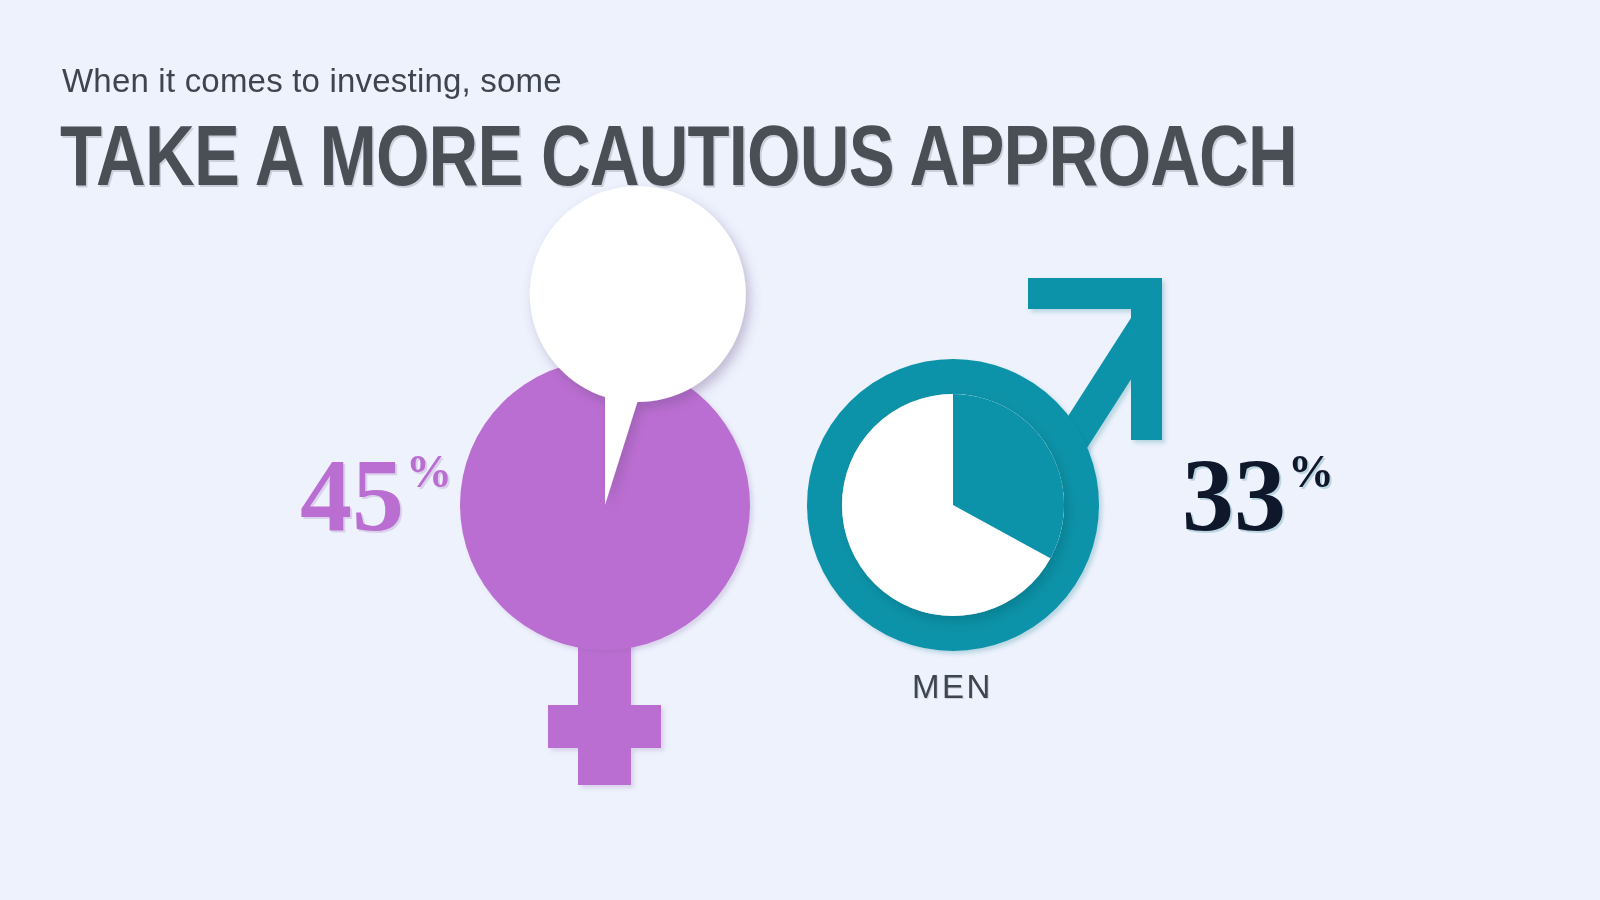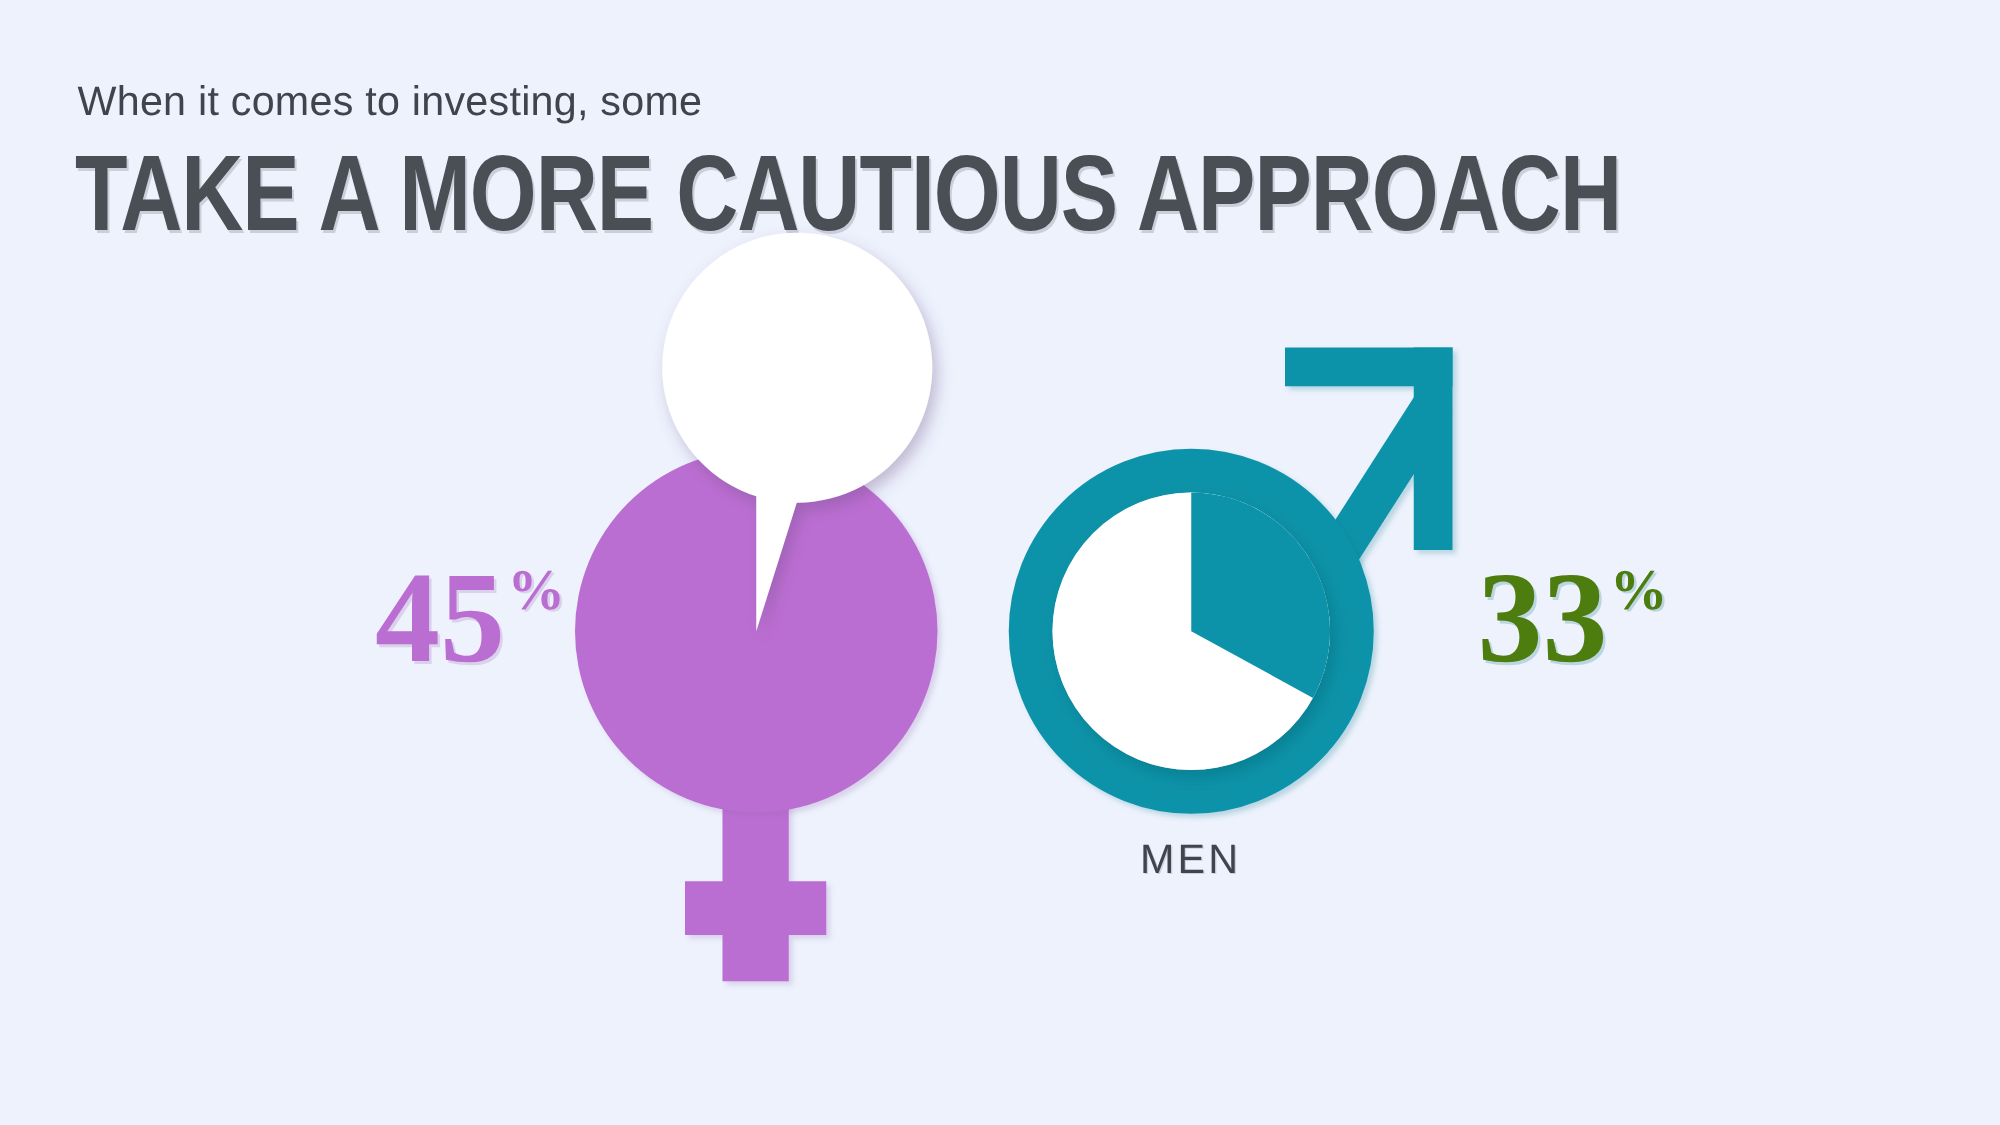--- a/index.html
+++ b/index.html
@@ -89,21 +89,21 @@
   }
   #stat-women {
     left: 272px;
     top: 443px;
     color: #bb6ed2;
     text-shadow: 2px 2px 0 rgba(150,95,175,0.22);
   }
   #stat-men {
     left: 1154px;
     top: 443px;
-    color: #4d7c0f;
+    color: #0f172a;
     text-shadow: 2px 2px 0 rgba(10,110,128,0.22);
   }
 
   
   #female-symbol {
     position: absolute;
     left: 430px;
     top: 330px;
     width: 340px;
     height: 480px;

